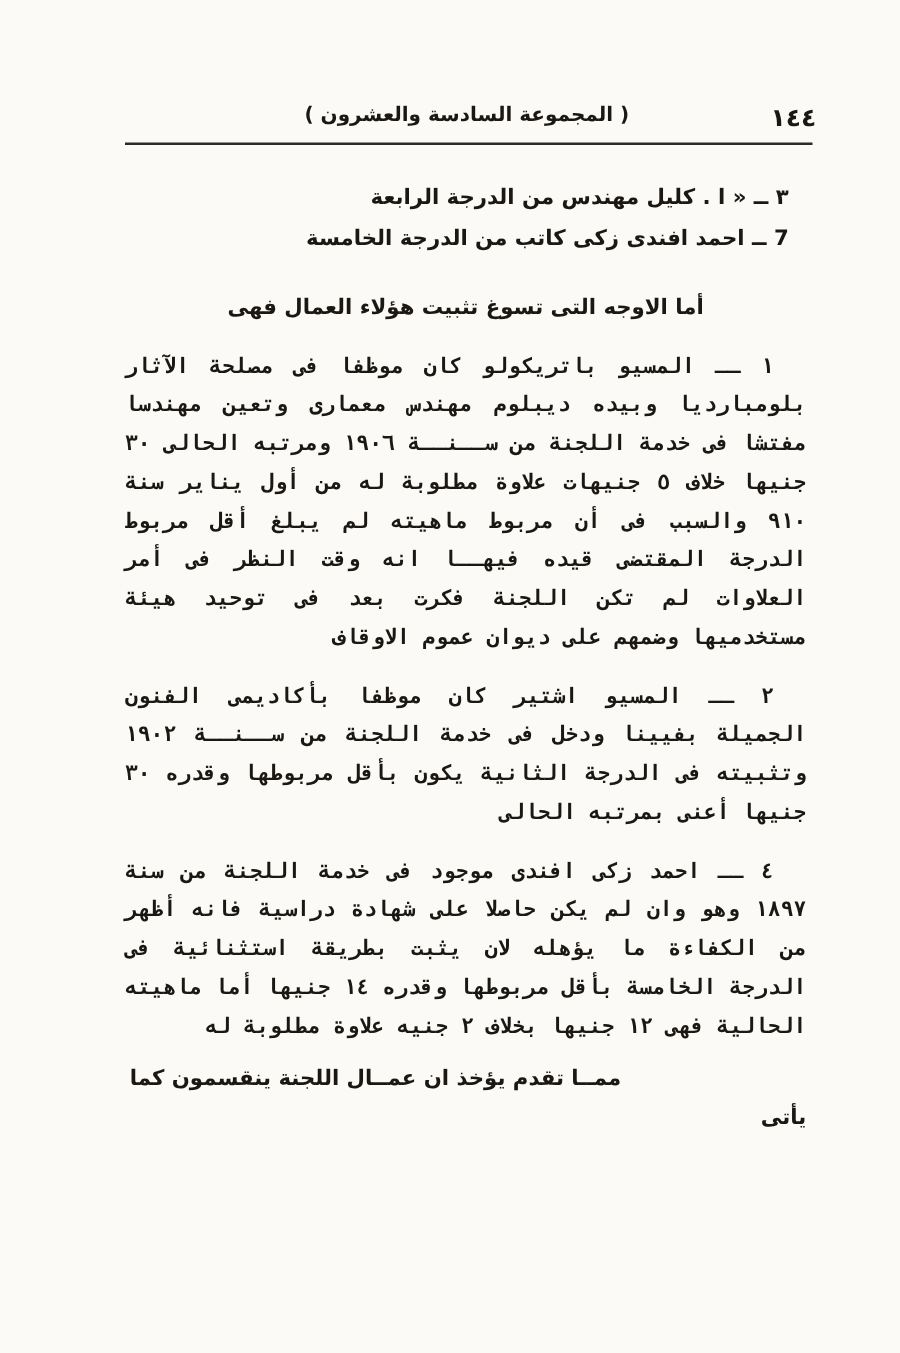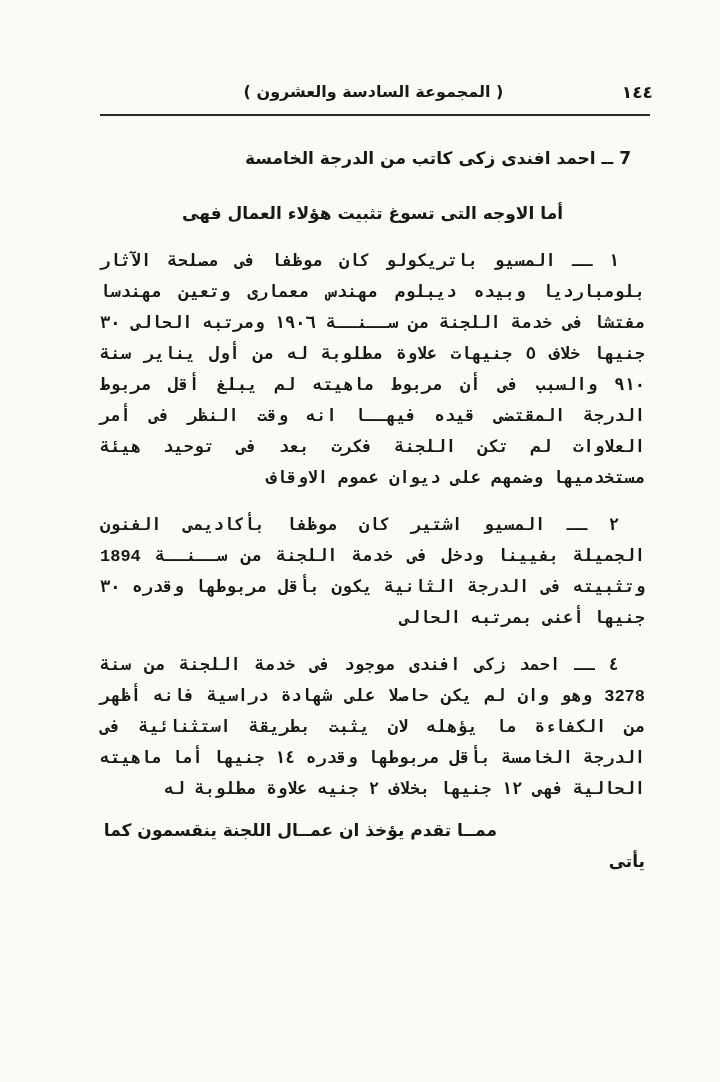--- a/index.html
+++ b/index.html
@@ -29,21 +29,21 @@
     text-align: center;
   }
   .header .title {
     display: inline-block;
     letter-spacing: 0.5px;
   }
   .header .pagenum {
     position: absolute;
     right: -6px;
     top: 0;
-    font-size: 17px;
+    font-size: 20px;
     font-weight: 700;
   }
   .rule {
     position: absolute;
     top: 114px;
     left: 100px;
     right: 70px;
     border-top: 2.5px solid #2e2a26;
   }
   .content {
@@ -89,26 +89,27 @@
   <div class="header">
     <span class="title">( المجموعة السادسة والعشرون )</span>
     <span class="pagenum">١٤٤</span>
   </div>
 
   <div class="rule"></div>
 
   <div class="content">
 
     <div class="roster">
+      <div class="roster-item">٣ ــ « ا . كليل مهندس من الدرجة الرابعة</div>
       <div class="roster-item">7 ــ احمد افندى زكى كاتب من الدرجة الخامسة</div>
     </div>
 
     <div class="intro">أما الاوجه التى تسوغ تثبيت هؤلاء العمال فهى</div>
 
     <p class="para">١ ــ المسيو باتريكولو كان موظفا فى مصلحة الآثار بلومبارديا وبيده ديبلوم مهندس معمارى وتعين مهندسا مفتشا فى خدمة اللجنة من ســنــة ١٩٠٦ ومرتبه الحالى ٣٠ جنيها خلاف ٥ جنيهات علاوة مطلوبة له من أول يناير سنة ٩١٠ والسبب فى أن مربوط ماهيته لم يبلغ أقل مربوط الدرجة المقتضى قيده فيهــا انه وقت النظر فى أمر العلاوات لم تكن اللجنة فكرت بعد فى توحيد هيئة مستخدميها وضمهم على ديوان عموم الاوقاف</p>
-    <p class="para">٢ ــ المسيو اشتير كان موظفا بأكاديمى الفنون الجميلة بفيينا ودخل فى خدمة اللجنة من ســنــة 1894 وتثبيته فى الدرجة الثانية يكون بأقل مربوطها وقدره ٣٠ جنيها أعنى بمرتبه الحالى</p>
-    <p class="para">٤ ــ احمد زكى افندى موجود فى خدمة اللجنة من سنة 3278 وهو وان لم يكن حاصلا على شهادة دراسية فانه أظهر من الكفاءة ما يؤهله لان يثبت بطريقة استثنائية فى الدرجة الخامسة بأقل مربوطها وقدره ١٤ جنيها أما ماهيته الحالية فهى ١٢ جنيها بخلاف ٢ جنيه علاوة مطلوبة له</p>
+    <p class="para">٢ ــ المسيو اشتير كان موظفا بأكاديمى الفنون الجميلة بفيينا ودخل فى خدمة اللجنة من ســنــة ١٩٠٢ وتثبيته فى الدرجة الثانية يكون بأقل مربوطها وقدره ٣٠ جنيها أعنى بمرتبه الحالى</p>
+    <p class="para">٤ ــ احمد زكى افندى موجود فى خدمة اللجنة من سنة ١٨٩٧ وهو وان لم يكن حاصلا على شهادة دراسية فانه أظهر من الكفاءة ما يؤهله لان يثبت بطريقة استثنائية فى الدرجة الخامسة بأقل مربوطها وقدره ١٤ جنيها أما ماهيته الحالية فهى ١٢ جنيها بخلاف ٢ جنيه علاوة مطلوبة له</p>
 
     <div class="closing">ممــا تقدم يؤخذ ان عمــال اللجنة ينقسمون كما يأتى</div>
 
   </div>
 
 </div>
 
 </body></html>

